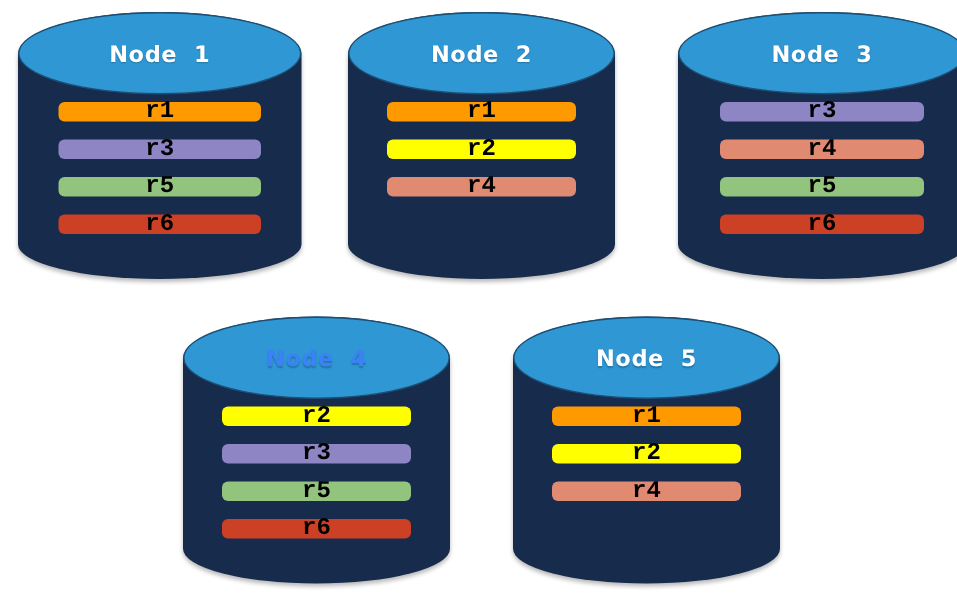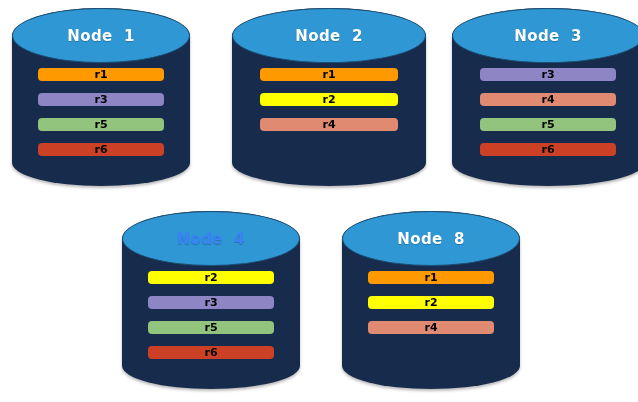--- a/index.html
+++ b/index.html
@@ -76,42 +76,43 @@
 
   .bar {
     height: 13px;
     margin-bottom: 12px;
     border-radius: 4px;
     display: flex;
     align-items: center;
     justify-content: center;
     color: #000000;
     font-weight: bold;
-    font-size: 11px;
+    font-size: 16px;
     line-height: 1;
     box-sizing: border-box;
+    font-family: Liberation Mono, monospace;
   }
   .bar:last-child { margin-bottom: 0; }
 </style>
 </head>
 <body>
 
 <div id="diagram">
-    <div class="node" style="left: 12px; top: 8px; width: 178px; height: 178px;">
+    <div class="node" style="left: 12px; top: 8px; width: 178px; height: 178px; padding-left: 11px;">
       <div class="cyl-body" style="background: rgb(23, 43, 77);"></div>
       <div class="cyl-top" style="background: rgb(46, 151, 212);"></div>
       <div class="node-title" style="color: rgb(255, 255, 255);">Node  1</div>
       <div class="bars">
         <div class="bar" style="background: rgb(255, 153, 0);">r1</div>
         <div class="bar" style="background: rgb(142, 133, 197);">r3</div>
         <div class="bar" style="background: rgb(146, 196, 125);">r5</div>
         <div class="bar" style="background: rgb(204, 65, 37);">r6</div>
       </div>
     </div>
-    <div class="node" style="left: 232px; top: 8px; width: 194px; height: 178px;">
+    <div class="node" style="left: 232px; top: 8px; width: 178px; height: 178px;">
       <div class="cyl-body" style="background: rgb(23, 43, 77);"></div>
       <div class="cyl-top" style="background: rgb(46, 151, 212);"></div>
       <div class="node-title" style="color: rgb(255, 255, 255);">Node  2</div>
       <div class="bars">
         <div class="bar" style="background: rgb(255, 153, 0);">r1</div>
         <div class="bar" style="background: rgb(255, 255, 0);">r2</div>
         <div class="bar" style="background: rgb(224, 138, 114);">r4</div>
       </div>
     </div>
     <div class="node" style="left: 452px; top: 8px; width: 192px; height: 178px;">
@@ -132,20 +133,20 @@
       <div class="bars">
         <div class="bar" style="background: rgb(255, 255, 0);">r2</div>
         <div class="bar" style="background: rgb(142, 133, 197);">r3</div>
         <div class="bar" style="background: rgb(146, 196, 125);">r5</div>
         <div class="bar" style="background: rgb(204, 65, 37);">r6</div>
       </div>
     </div>
     <div class="node" style="left: 342px; top: 211px; width: 178px; height: 178px;">
       <div class="cyl-body" style="background: rgb(23, 43, 77);"></div>
       <div class="cyl-top" style="background: rgb(46, 151, 212);"></div>
-      <div class="node-title" style="color: rgb(255, 255, 255);">Node  8</div>
+      <div class="node-title" style="color: rgb(255, 255, 255);">Node  5</div>
       <div class="bars">
         <div class="bar" style="background: rgb(255, 153, 0);">r1</div>
         <div class="bar" style="background: rgb(255, 255, 0);">r2</div>
         <div class="bar" style="background: rgb(224, 138, 114);">r4</div>
       </div>
     </div>
   </div>
 
 </body></html>

